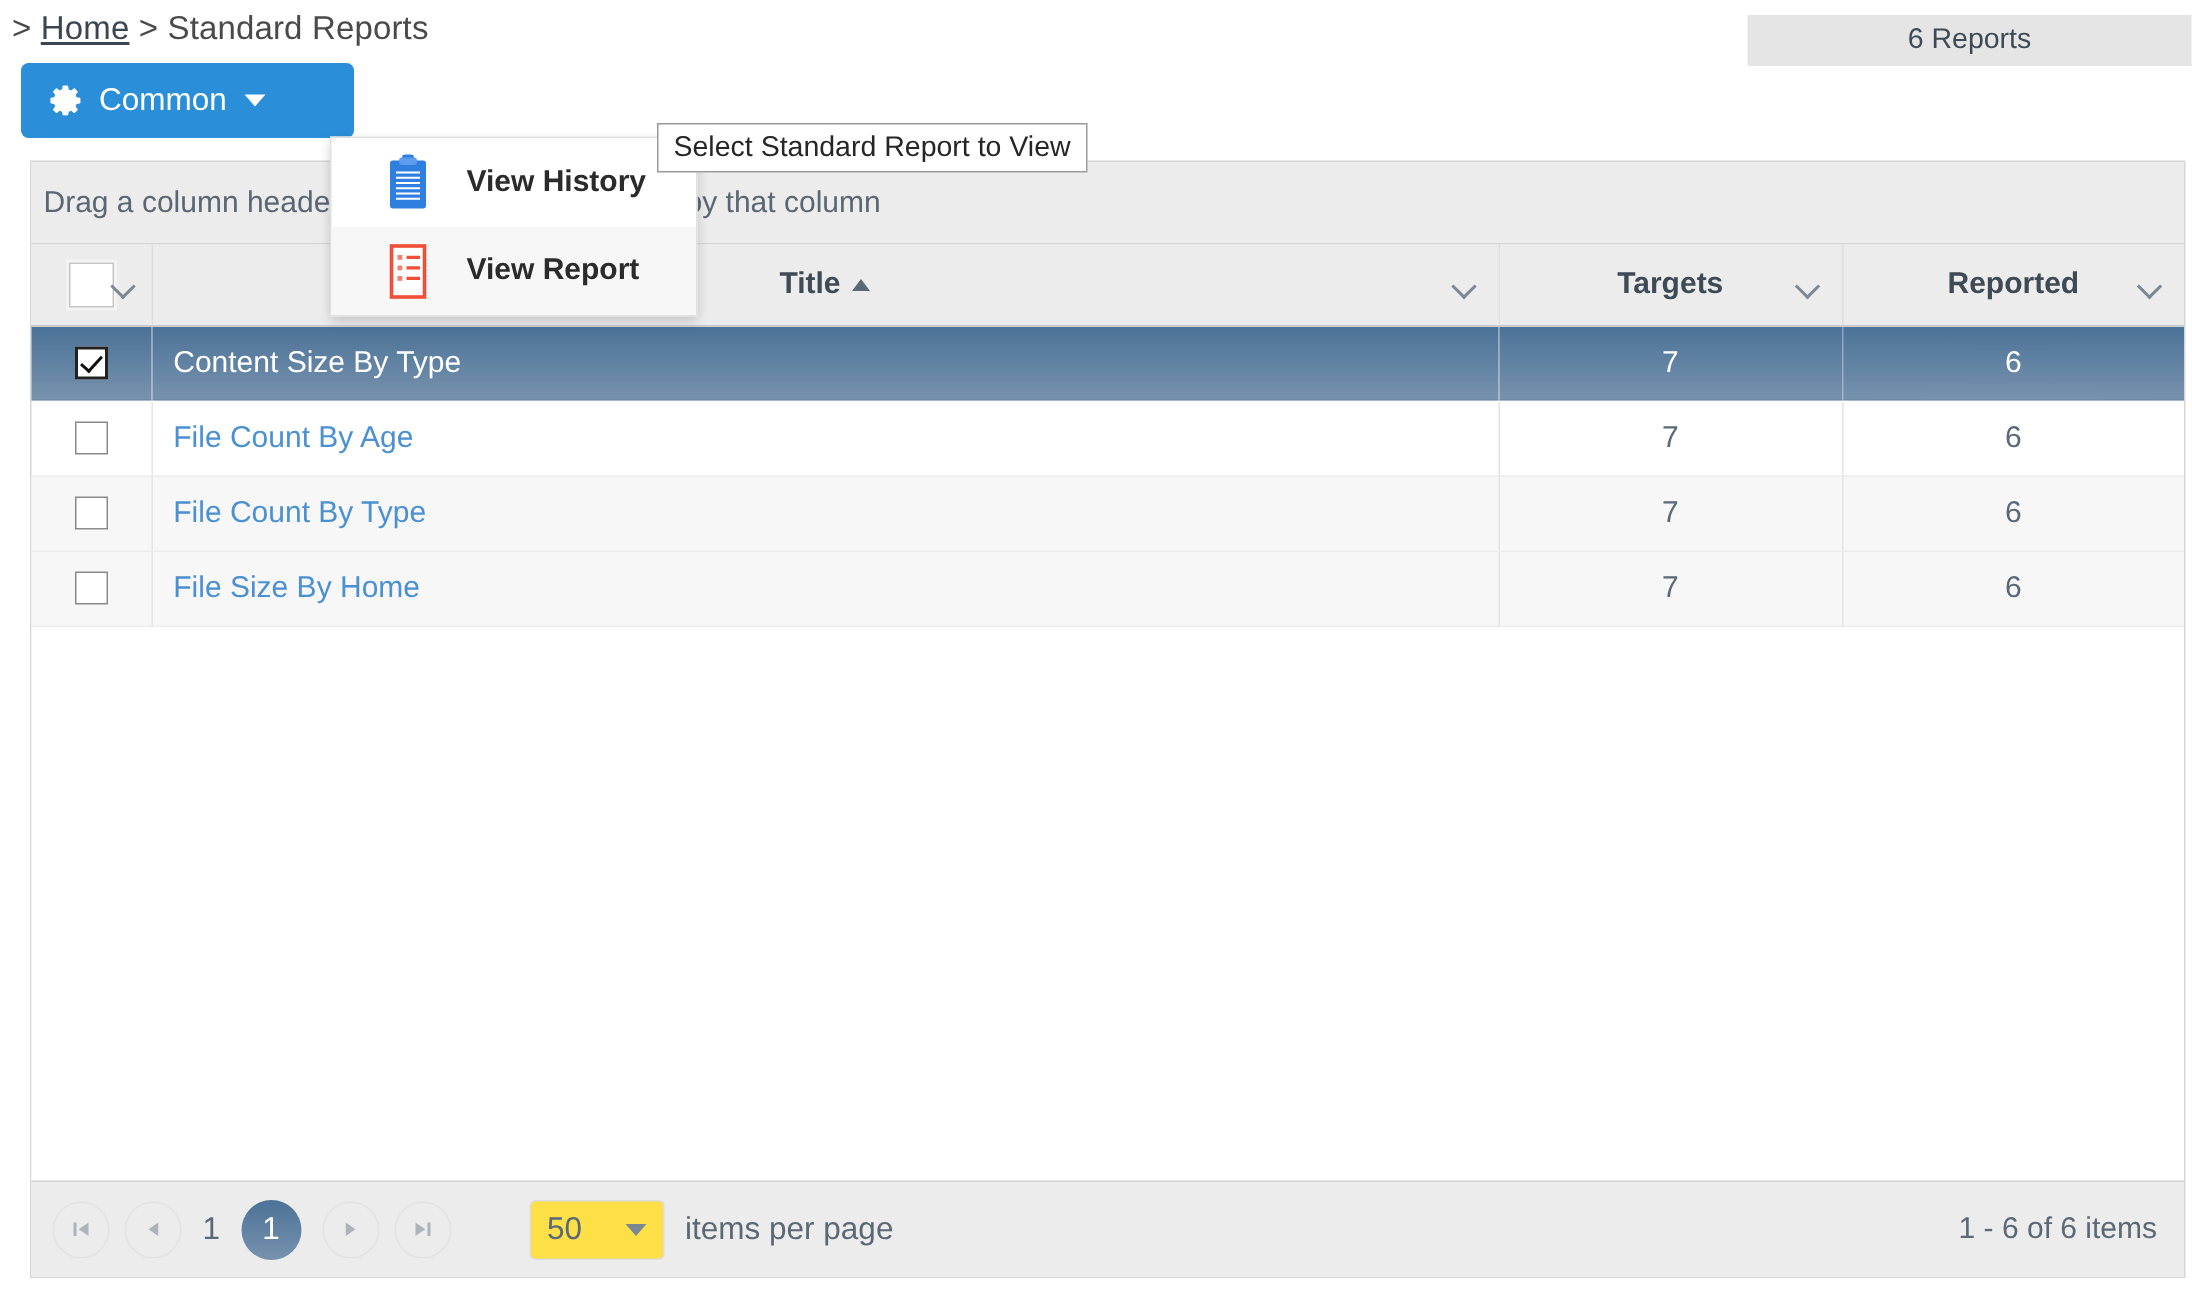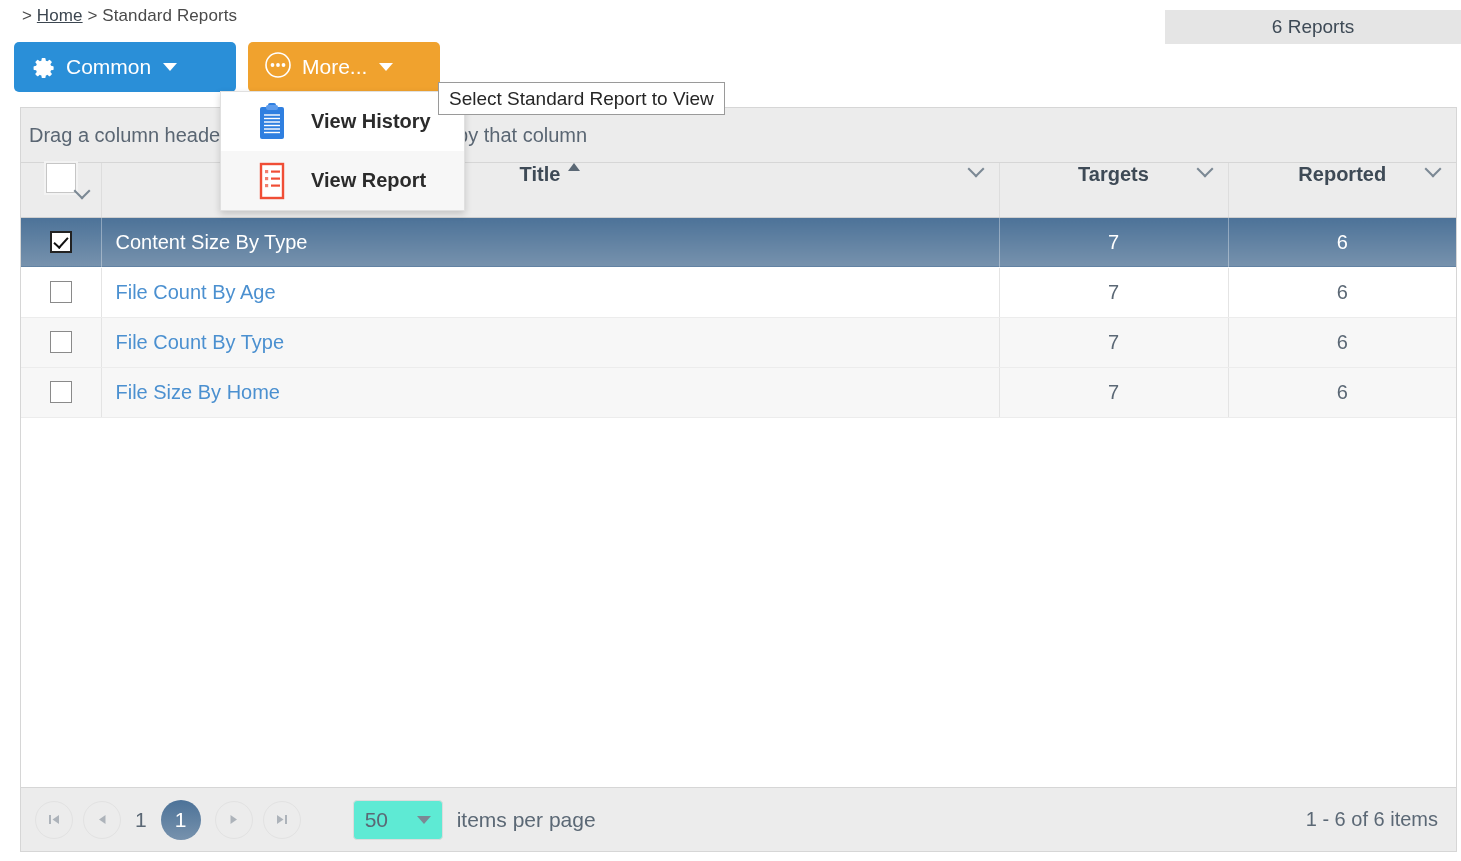--- a/index.html
+++ b/index.html
@@ -12,23 +12,23 @@
     background: #ffffff;
     font-family: "Liberation Sans", sans-serif;
     color: #3e4a56;
     overflow: hidden;
     position: relative;
   }
 
   
   .breadcrumb {
     position: absolute;
-    left: 22px;
+    left: 8px;
     top: 6px;
-    font-size: 17px;
+    font-size: 22px;
     color: #4a4a4a;
     letter-spacing: 0.1px;
     white-space: nowrap;
   }
   .breadcrumb .crumb-link {
     color: #3c4650;
     text-decoration: underline;
     cursor: pointer;
   }
   .breadcrumb .crumb-current { color: #4a4a4a; }
@@ -49,21 +49,21 @@
     color: #3e4a56;
     text-align: right;
   }
 
   
   .toolbar {
     position: absolute;
     left: 14px;
     top: 42px;
     display: flex;
-    gap: 12px;
+    gap: 24px;
   }
   .btn {
     height: 50px;
     border: none;
     border-radius: 5px;
     display: flex;
     align-items: center;
     padding: 0 16px;
     color: #fff;
     font-size: 21px;
@@ -163,20 +163,21 @@
     font-weight: bold;
     color: #3e4a56;
     border-bottom: 1px solid #cfcfcf;
     border-right: 1px solid #dddddd;
     padding: 0;
     box-sizing: border-box;
   }
   table.rpt th:last-child { border-right: none; }
   .th-inner {
     display: flex;
+    align-items: center;
     justify-content: center;
     position: relative;
     height: 100%;
     padding: 0 10px;
   }
   .chev {
     position: absolute;
     right: 14px;
     width: 15px; height: 9px;
     cursor: pointer;
@@ -297,21 +298,21 @@
     display: flex;
     align-items: center;
     justify-content: center;
     font-size: 21px;
     margin-right: 14px;
     cursor: pointer;
   }
   .pg-select {
     margin-left: 42px;
     width: 90px; height: 40px;
-    background: #5eead4;
+    background: #fde047;
     border: 1px solid #dcdcdc;
     border-radius: 4px;
     display: flex;
     align-items: center;
     justify-content: space-between;
     padding: 0 11px;
     box-sizing: border-box;
     font-size: 21px;
     color: #5b6875;
     cursor: pointer;
@@ -352,32 +353,20 @@
   <div class="btn btn-common">
     <span>
       <svg width="26" height="26" viewBox="0 0 24 24">
           <path fill="#fff" d="M12 8.5a3.5 3.5 0 1 0 0 7 3.5 3.5 0 0 0 0-7zm9.3 4.6l-1.9-.3a7.4 7.4 0 0 0-.6-1.5l1.2-1.5a.6.6 0 0 0 0-.8l-1.6-1.6a.6.6 0 0 0-.8 0l-1.5 1.2a7.4 7.4 0 0 0-1.5-.6l-.3-1.9a.6.6 0 0 0-.6-.5h-2.3a.6.6 0 0 0-.6.5l-.3 1.9c-.5.1-1 .3-1.5.6L7.5 7.4a.6.6 0 0 0-.8 0L5.1 9a.6.6 0 0 0 0 .8l1.2 1.5c-.3.5-.5 1-.6 1.5l-1.9.3a.6.6 0 0 0-.5.6v2.3c0 .3.2.5.5.6l1.9.3c.1.5.3 1 .6 1.5l-1.2 1.5a.6.6 0 0 0 0 .8l1.6 1.6c.2.2.6.2.8 0l1.5-1.2c.5.3 1 .5 1.5.6l.3 1.9c0 .3.3.5.6.5h2.3c.3 0 .5-.2.6-.5l.3-1.9c.5-.1 1-.3 1.5-.6l1.5 1.2c.2.2.6.2.8 0l1.6-1.6a.6.6 0 0 0 0-.8l-1.2-1.5c.3-.5.5-1 .6-1.5l1.9-.3c.3 0 .5-.3.5-.6v-2.3a.6.6 0 0 0-.5-.6z"></path>
         </svg>
     </span>
     <span class="lbl">Common</span>
     <span class="caret"></span>
   </div>
 
-  <div class="btn btn-more">
-    <span>
-      <svg width="28" height="28" viewBox="0 0 28 28">
-        <circle cx="14" cy="14" r="12" fill="none" stroke="#fff" stroke-width="1.6"></circle>
-        <circle cx="8.5" cy="14" r="1.9" fill="#fff"></circle>
-        <circle cx="14" cy="14" r="1.9" fill="#fff"></circle>
-        <circle cx="19.5" cy="14" r="1.9" fill="#fff"></circle>
-      </svg>
-    </span>
-    <span class="lbl">More...</span>
-    <span class="caret"></span>
-  </div>
 </div>
 
 <div class="dropdown">
   <div class="dd-item">
     <span class="dd-icon">
       <svg width="34" height="42" viewBox="0 0 34 42">
         <rect x="5" y="6" width="24" height="32" rx="2" fill="#2f7fe0"></rect>
         <rect x="13" y="2" width="8" height="7" rx="2" fill="#2f7fe0"></rect>
         <rect x="11" y="4" width="12" height="5" rx="2" fill="#5d9ced"></rect>
         <g stroke="#ffffff" stroke-width="1.4">

